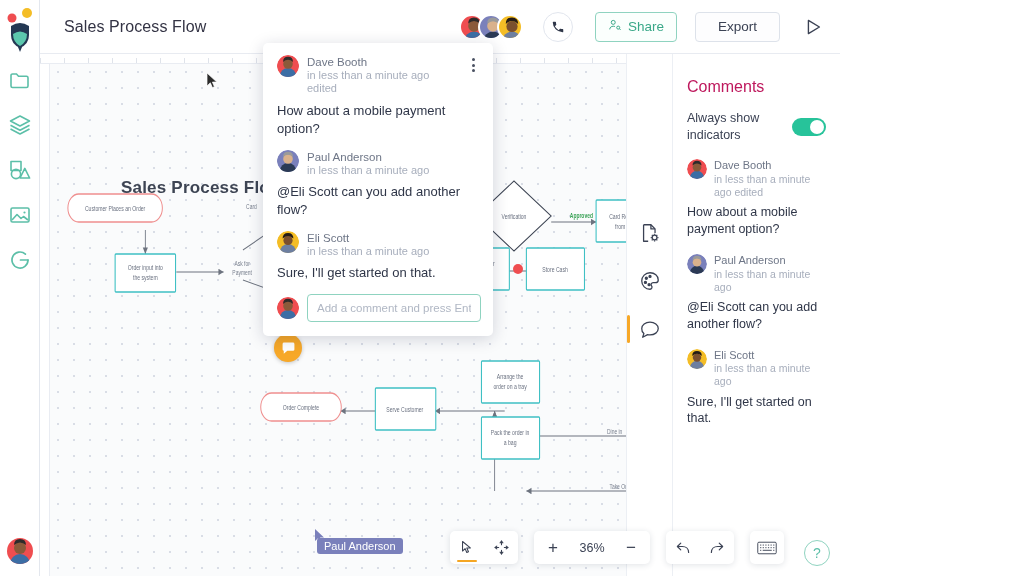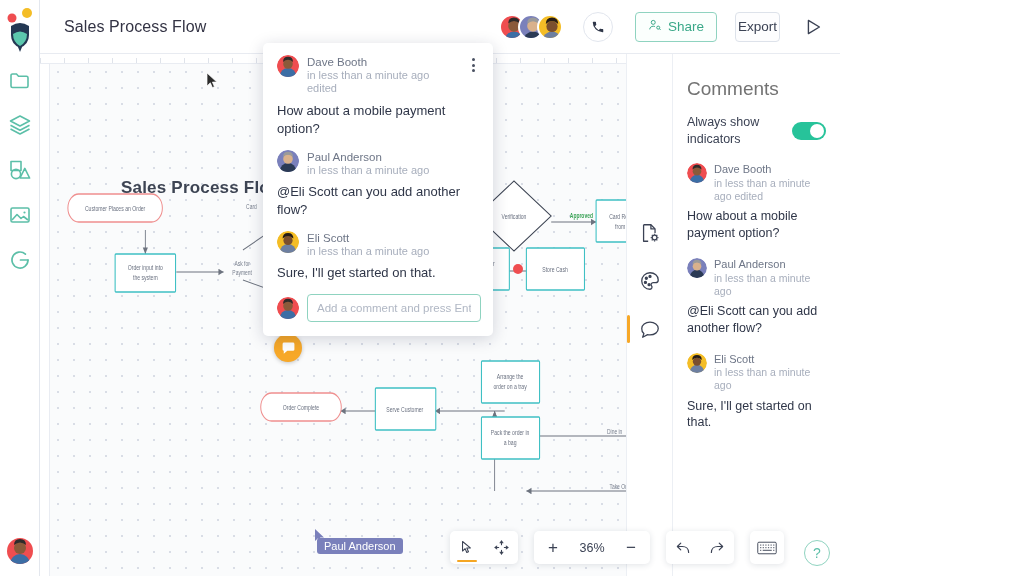--- a/index.html
+++ b/index.html
@@ -56,21 +56,21 @@
     width: 30px; height: 30px; border-radius: 50%;
     border: 1px solid #e2e6ee; background: #fff; margin-left: 12px;
     display: flex; align-items: center; justify-content: center; cursor: pointer;
   }
   .btn-share {
     margin-left: 14px; height: 30px; padding: 0 12px;
     border: 1px solid #8fd3c0; border-radius: 4px; background: #fbfffd;
     color: #3aa888; font-size: 13.5px; display: flex; align-items: center; gap: 6px; cursor: pointer;
   }
   .btn-export {
-    margin-left: 10px; height: 30px; padding: 0 2px;
+    margin-left: 10px; height: 30px; padding: 0 22px;
     border: 1px solid #dde2ea; border-radius: 4px; background: #fdfdfe;
     color: #3b4254; font-size: 13.5px; display: flex; align-items: center; cursor: pointer;
   }
   .play-btn { margin-left: 14px; width: 22px; height: 22px; color: #3b4254; cursor: pointer; }
 
   
   .canvas-wrap {
     position: absolute; left: 40px; top: 54px; right: 168px; bottom: 0;
     background: #fafbfc; overflow: hidden;
   }
@@ -147,21 +147,21 @@
   .edge-ic.active::before {
     content: ""; position: absolute; left: -12px; top: -3px; width: 3px; height: 28px;
     background: #f7a828; border-radius: 2px;
   }
 
   
   .panel {
     position: absolute; right: 0; top: 54px; width: 168px; bottom: 0;
     background: #fff; border-left: 1px solid #eceff4; padding: 24px 14px 0 14px;
   }
-  .panel-title { font-size: 19px; color: #737373; margin-bottom: 14px; }
+  .panel-title { font-size: 16px; color: #be185d; margin-bottom: 14px; }
   .add-comment {
     width: 100%; height: 28px; border: 1px solid #9bd8c6; border-radius: 4px;
     background: #fbfffd; color: #3aa888; font-size: 12px; cursor: pointer;
     font-family: "Liberation Sans", sans-serif;
   }
   .toggle-row { display: flex; align-items: center; justify-content: space-between; margin-top: 14px; gap: 6px; }
   .toggle-lbl { font-size: 12.5px; color: #3b4254; line-height: 1.32; }
   .switch {
     width: 34px; height: 18px; border-radius: 10px; background: #27c39a;
     position: relative; flex: 0 0 34px; cursor: pointer;

